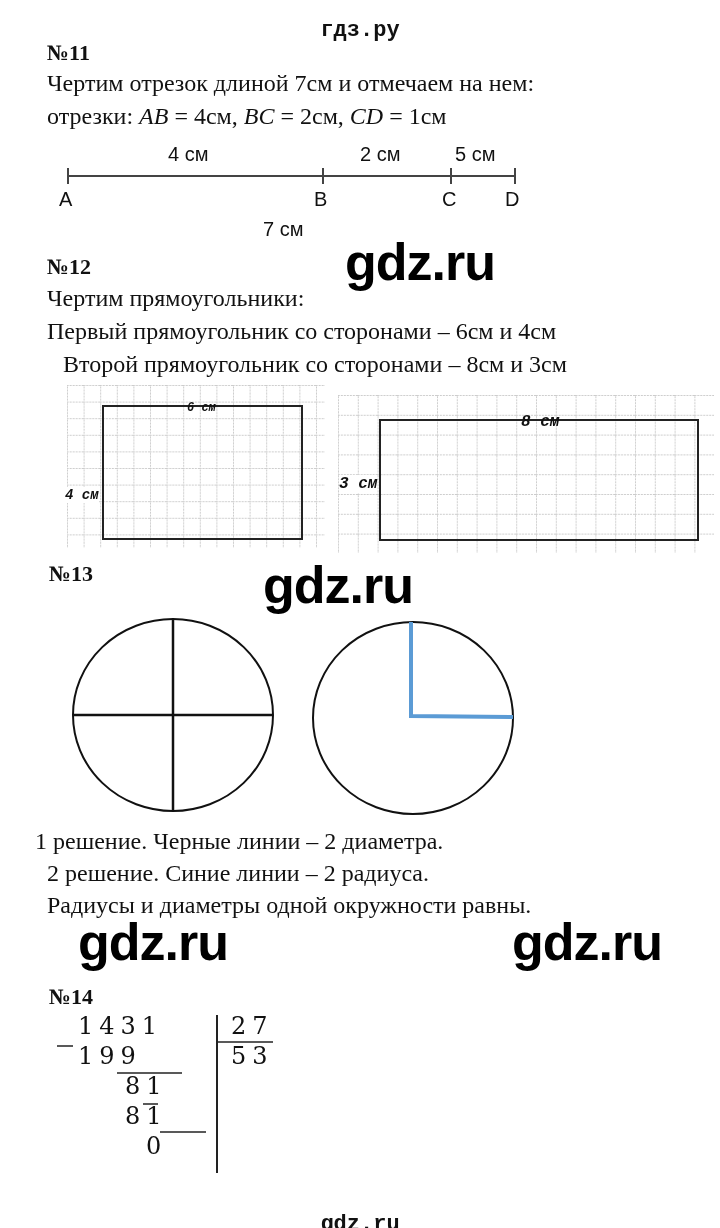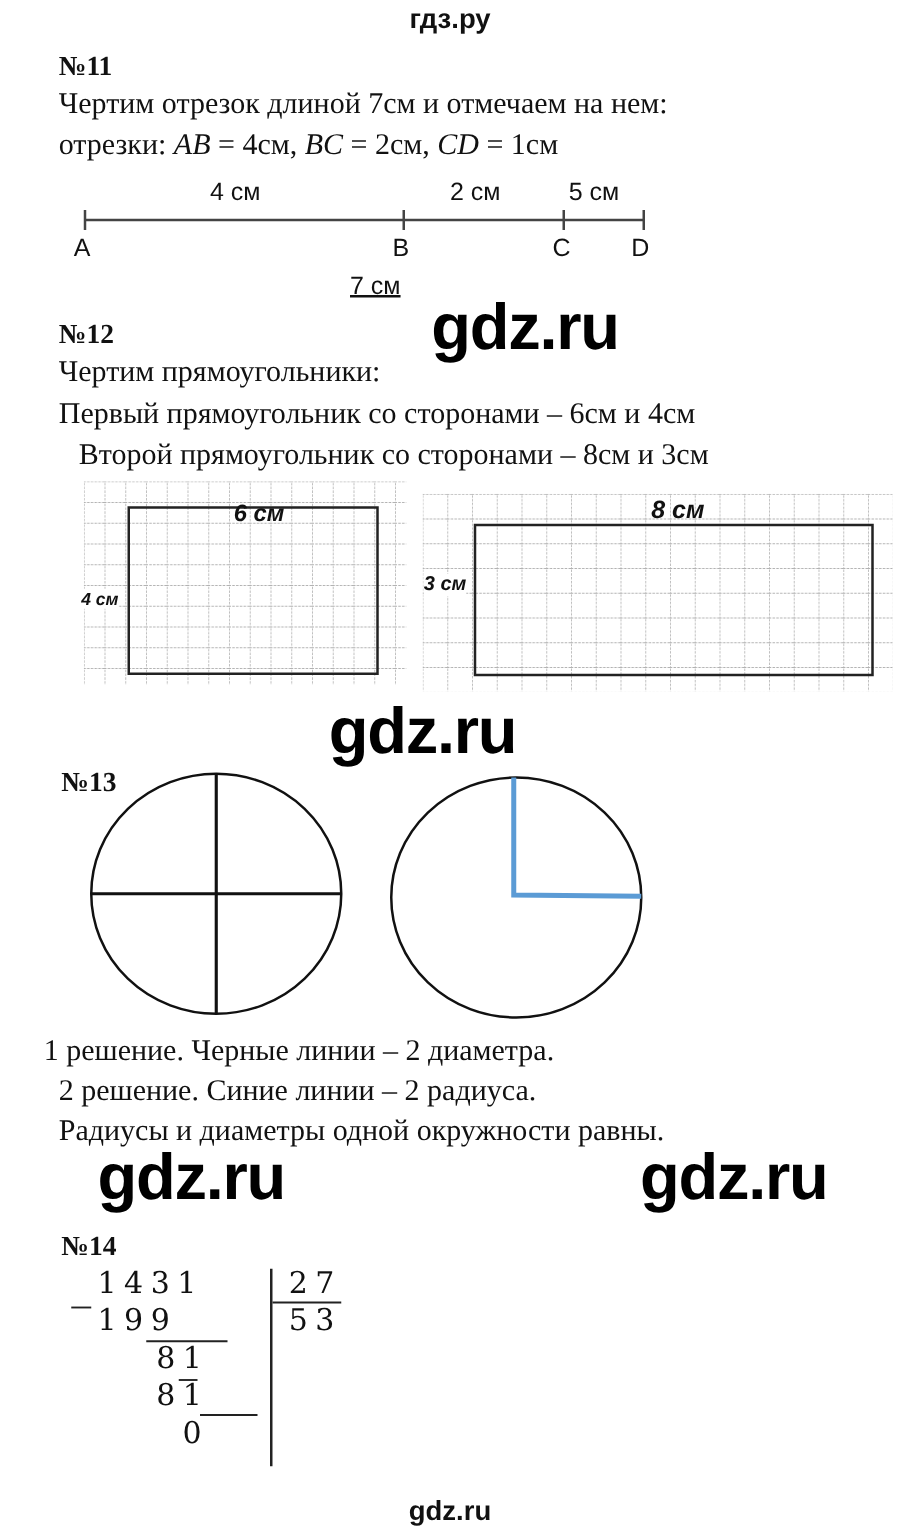--- a/index.html
+++ b/index.html
@@ -1,19 +1,19 @@
 <!DOCTYPE html>
 <html><head>
 <meta charset="utf-8">
 <style>
   html, body { margin:0; padding:0; background:#ffffff; }
   body { width:720px; height:1228px; position:relative; overflow:hidden; color:#111; }
   .abs { position:absolute; }
   .serif { font-family: Liberation Serif, serif; }
-  .sans { font-family: Liberation Sans, sans-serif; }
+  .sans { font-family: Liberation Mono, monospace; margin-top: 16px; }
   .hdr { font-weight:bold; font-size:22px; }
   .txt { font-size:24px; line-height:30px; white-space:nowrap; }
   .wm { font-family: "Liberation Sans", "DejaVu Sans", sans-serif; font-weight:bold; color:#000; letter-spacing:-1px; }
   .label { font-family:"Liberation Sans","DejaVu Sans",sans-serif; font-size:20px; }
   svg { position:absolute; left:0; top:0; }
   .math { font-family:"DejaVu Serif","Liberation Serif",serif; font-size:24px; letter-spacing:6px; }
   i { font-style:italic; }
 </style>
 </head>
 <body>
@@ -34,58 +34,58 @@
     <line x1="451" y1="168" x2="451" y2="184" stroke="#444" stroke-width="2"></line>
     <line x1="515" y1="168" x2="515" y2="184" stroke="#444" stroke-width="2"></line>
   </svg>
   <div class="abs label" style="left:168px;top:143px;">4 см</div>
   <div class="abs label" style="left:360px;top:143px;">2 см</div>
   <div class="abs label" style="left:455px;top:143px;">5 см</div>
   <div class="abs label" style="left:59px;top:188px;">A</div>
   <div class="abs label" style="left:314px;top:188px;">B</div>
   <div class="abs label" style="left:442px;top:188px;">C</div>
   <div class="abs label" style="left:505px;top:188px;">D</div>
-  <div class="abs label" style="left:280px;top:218px;text-decoration:underline;">7 см</div>
+  <div class="abs label" style="left:263px;top:218px;">7 см</div>
 </div>
 
 <div class="abs serif hdr" style="left:47px;top:254px;">№12</div>
 <div class="abs wm" style="left:345px;top:232px;font-size:52px;">gdz.ru</div>
 <div class="abs serif txt" style="left:47px;top:283px;">Чертим прямоугольники:</div>
 <div class="abs serif txt" style="left:47px;top:316px;">Первый прямоугольник со сторонами – 6см и 4см</div>
 <div class="abs serif txt" style="left:63px;top:349px;">Второй прямоугольник со сторонами – 8см и 3см</div>
 
 <div class="abs" style="left:67px;top:385px;width:260px;height:165px;">
   <svg width="260" height="165">
     <defs>
       <pattern id="g1" width="16.6" height="16.6" patternUnits="userSpaceOnUse">
         <path d="M16.6 0 L0 0 0 16.6" fill="none" stroke="#999" stroke-width="1" stroke-dasharray="2,1"></path>
       </pattern>
     </defs>
     <rect x="0" y="0" width="258" height="163" fill="url(#g1)"></rect>
     <rect x="36" y="21" width="199" height="133" fill="none" stroke="#222" stroke-width="2"></rect>
   </svg>
-  <div class="abs sans" style="left:120px;top:16px;font-size:19px;font-style:italic;font-weight:bold;">6 см</div>
+  <div class="abs sans" style="left:120px;top:0px;font-size:12px;font-style:italic;font-weight:bold;">6 см</div>
   <div class="abs sans" style="left:-2px;top:86px;font-size:14px;font-style:italic;font-weight:bold;background:#fff;">4 см</div>
 </div>
 
 <div class="abs" style="left:338px;top:395px;width:378px;height:160px;">
   <svg width="378" height="160">
     <defs>
       <pattern id="g2" width="19.8" height="19.8" patternUnits="userSpaceOnUse">
         <path d="M19.8 0 L0 0 0 19.8" fill="none" stroke="#999" stroke-width="1" stroke-dasharray="2,1"></path>
       </pattern>
     </defs>
     <rect x="0" y="0" width="376" height="158" fill="url(#g2)"></rect>
     <rect x="42" y="25" width="318" height="120" fill="none" stroke="#222" stroke-width="2"></rect>
   </svg>
-  <div class="abs sans" style="left:183px;top:2px;font-size:20px;font-style:italic;font-weight:bold;">8 см</div>
+  <div class="abs sans" style="left:183px;top:2px;font-size:16px;font-style:italic;font-weight:bold;">8 см</div>
   <div class="abs sans" style="left:1px;top:64px;font-size:16px;font-style:italic;font-weight:bold;background:#fff;">3 см</div>
 </div>
 
-<div class="abs serif hdr" style="left:49px;top:613px;">№13</div>
+<div class="abs serif hdr" style="left:49px;top:561px;">№13</div>
 <div class="abs wm" style="left:263px;top:555px;font-size:52px;">gdz.ru</div>
 
 <div class="abs" style="left:0;top:600px;width:720px;height:220px;">
   <svg width="720" height="220">
     <ellipse cx="173" cy="115" rx="100" ry="96" fill="none" stroke="#111" stroke-width="2"></ellipse>
     <line x1="173" y1="19" x2="173" y2="211" stroke="#111" stroke-width="2.5"></line>
     <line x1="73" y1="115" x2="273" y2="115" stroke="#111" stroke-width="2.5"></line>
     <ellipse cx="413" cy="118" rx="100" ry="96" fill="none" stroke="#111" stroke-width="2"></ellipse>
     <polyline points="411,22 411,116 513,117" fill="none" stroke="#5b9bd5" stroke-width="4"></polyline>
   </svg>

